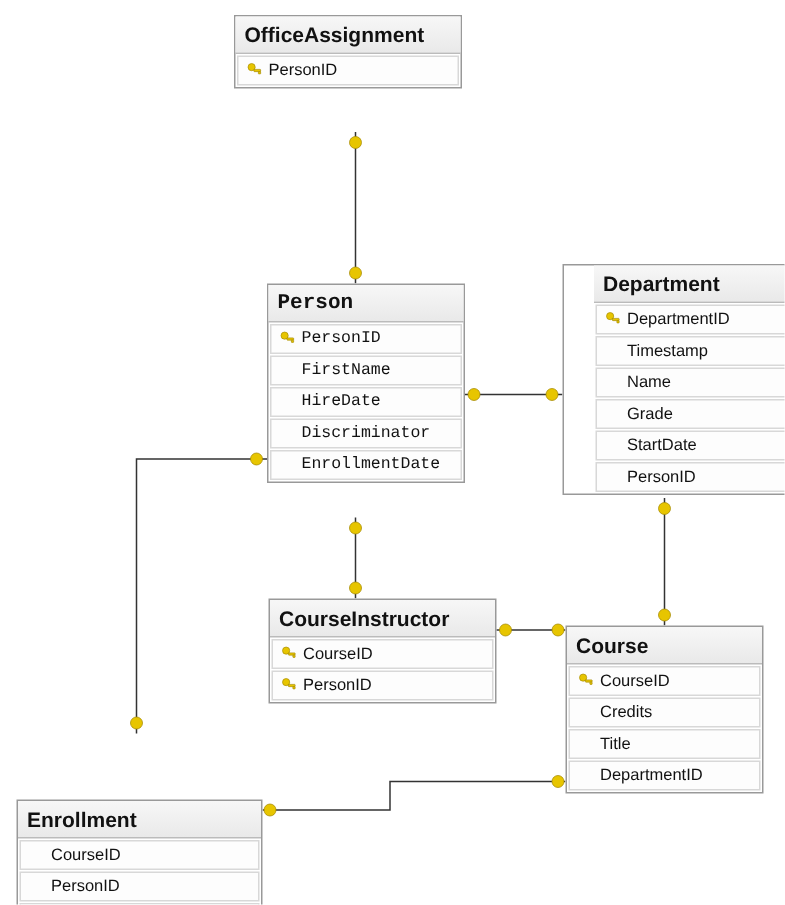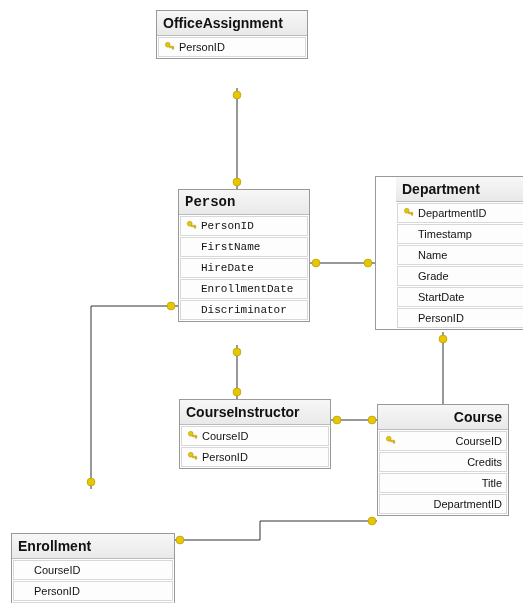--- a/index.html
+++ b/index.html
@@ -134,25 +134,25 @@
       <div class="col">
         <span class="key-slot key-icon"></span>
         <span class="colname">FirstName</span>
       </div>
       <div class="col">
         <span class="key-slot key-icon"></span>
         <span class="colname">HireDate</span>
       </div>
       <div class="col">
         <span class="key-slot key-icon"></span>
+        <span class="colname">Discriminator</span>
+      </div>
+      <div class="col">
+        <span class="key-slot key-icon"></span>
         <span class="colname">EnrollmentDate</span>
-      </div>
-      <div class="col">
-        <span class="key-slot key-icon"></span>
-        <span class="colname">Discriminator</span>
       </div>
     </div>
 </div>
 
 <div class="table" style="left:375px; top:176px; width:130px;padding-left:20px;">
   <div class="table-title">Department</div>
   <div class="cols">
       <div class="col">
         <span class="key-slot key-icon">
           <svg width="12" height="12" viewBox="0 0 16 16">
@@ -211,21 +211,21 @@
               <rect x="7" y="7" width="6" height="2" rx="0.5"></rect>
               <rect x="11" y="9" width="2" height="2" rx="0.3"></rect>
             </g>
           </svg>
         </span>
         <span class="colname">PersonID</span>
       </div>
     </div>
 </div>
 
-<div class="table" style="left:377px; top:404px; width:130px;text-align:right;">
+<div class="table" style="left:377px; top:417px; width:130px;">
   <div class="table-title">Course</div>
   <div class="cols">
       <div class="col">
         <span class="key-slot key-icon">
           <svg width="12" height="12" viewBox="0 0 16 16">
             <g fill="#e7c500" stroke="#a68a00" stroke-width="0.6">
               <circle cx="5" cy="5" r="3.2"></circle>
               <rect x="7" y="7" width="6" height="2" rx="0.5"></rect>
               <rect x="11" y="9" width="2" height="2" rx="0.3"></rect>
             </g>

